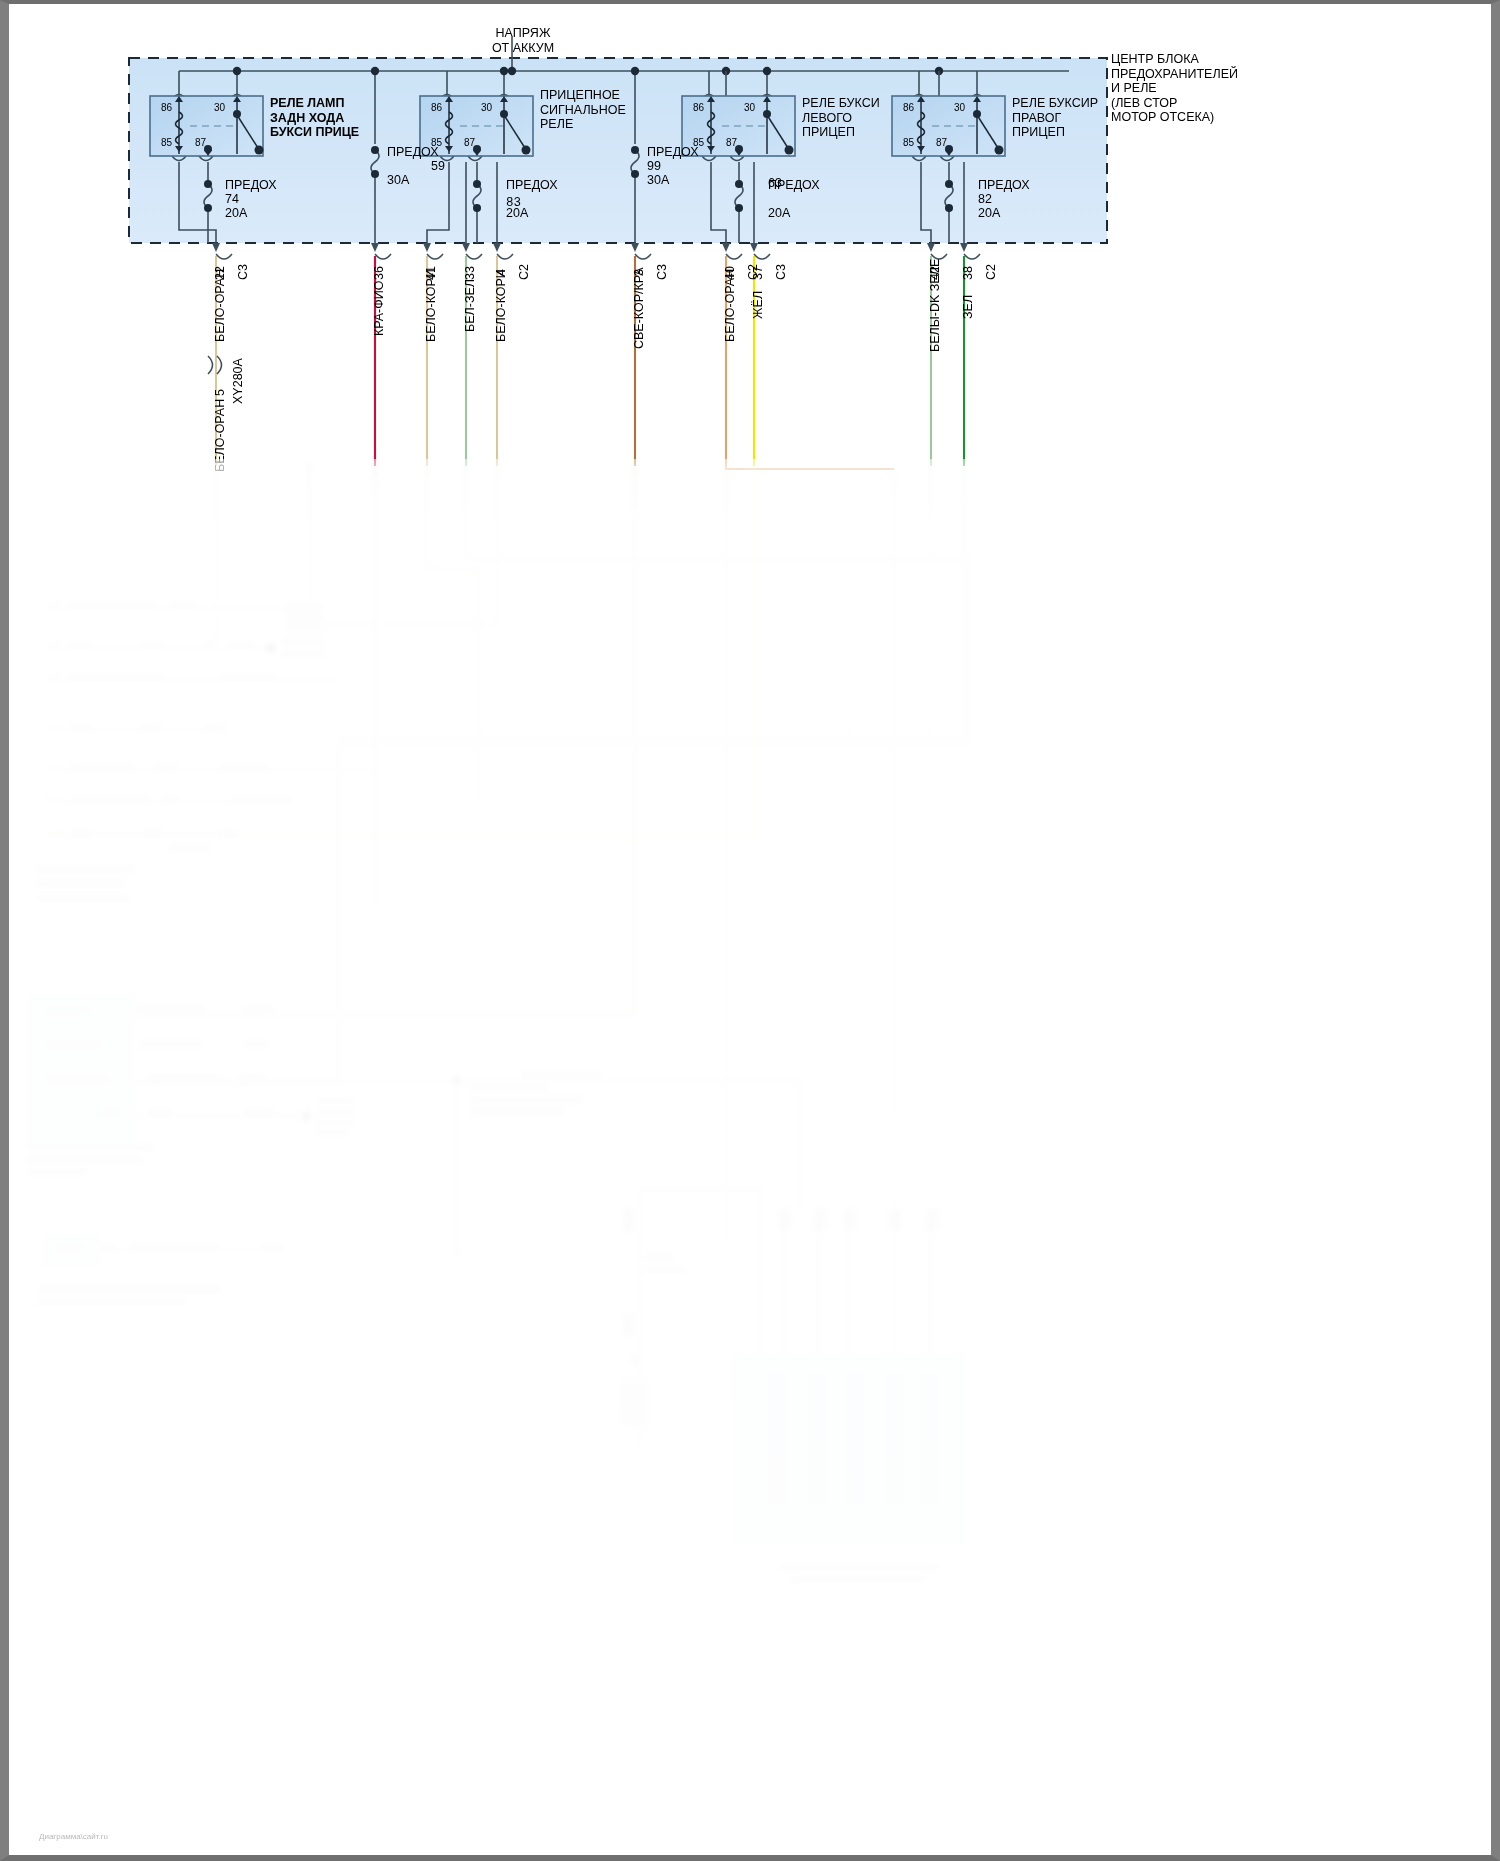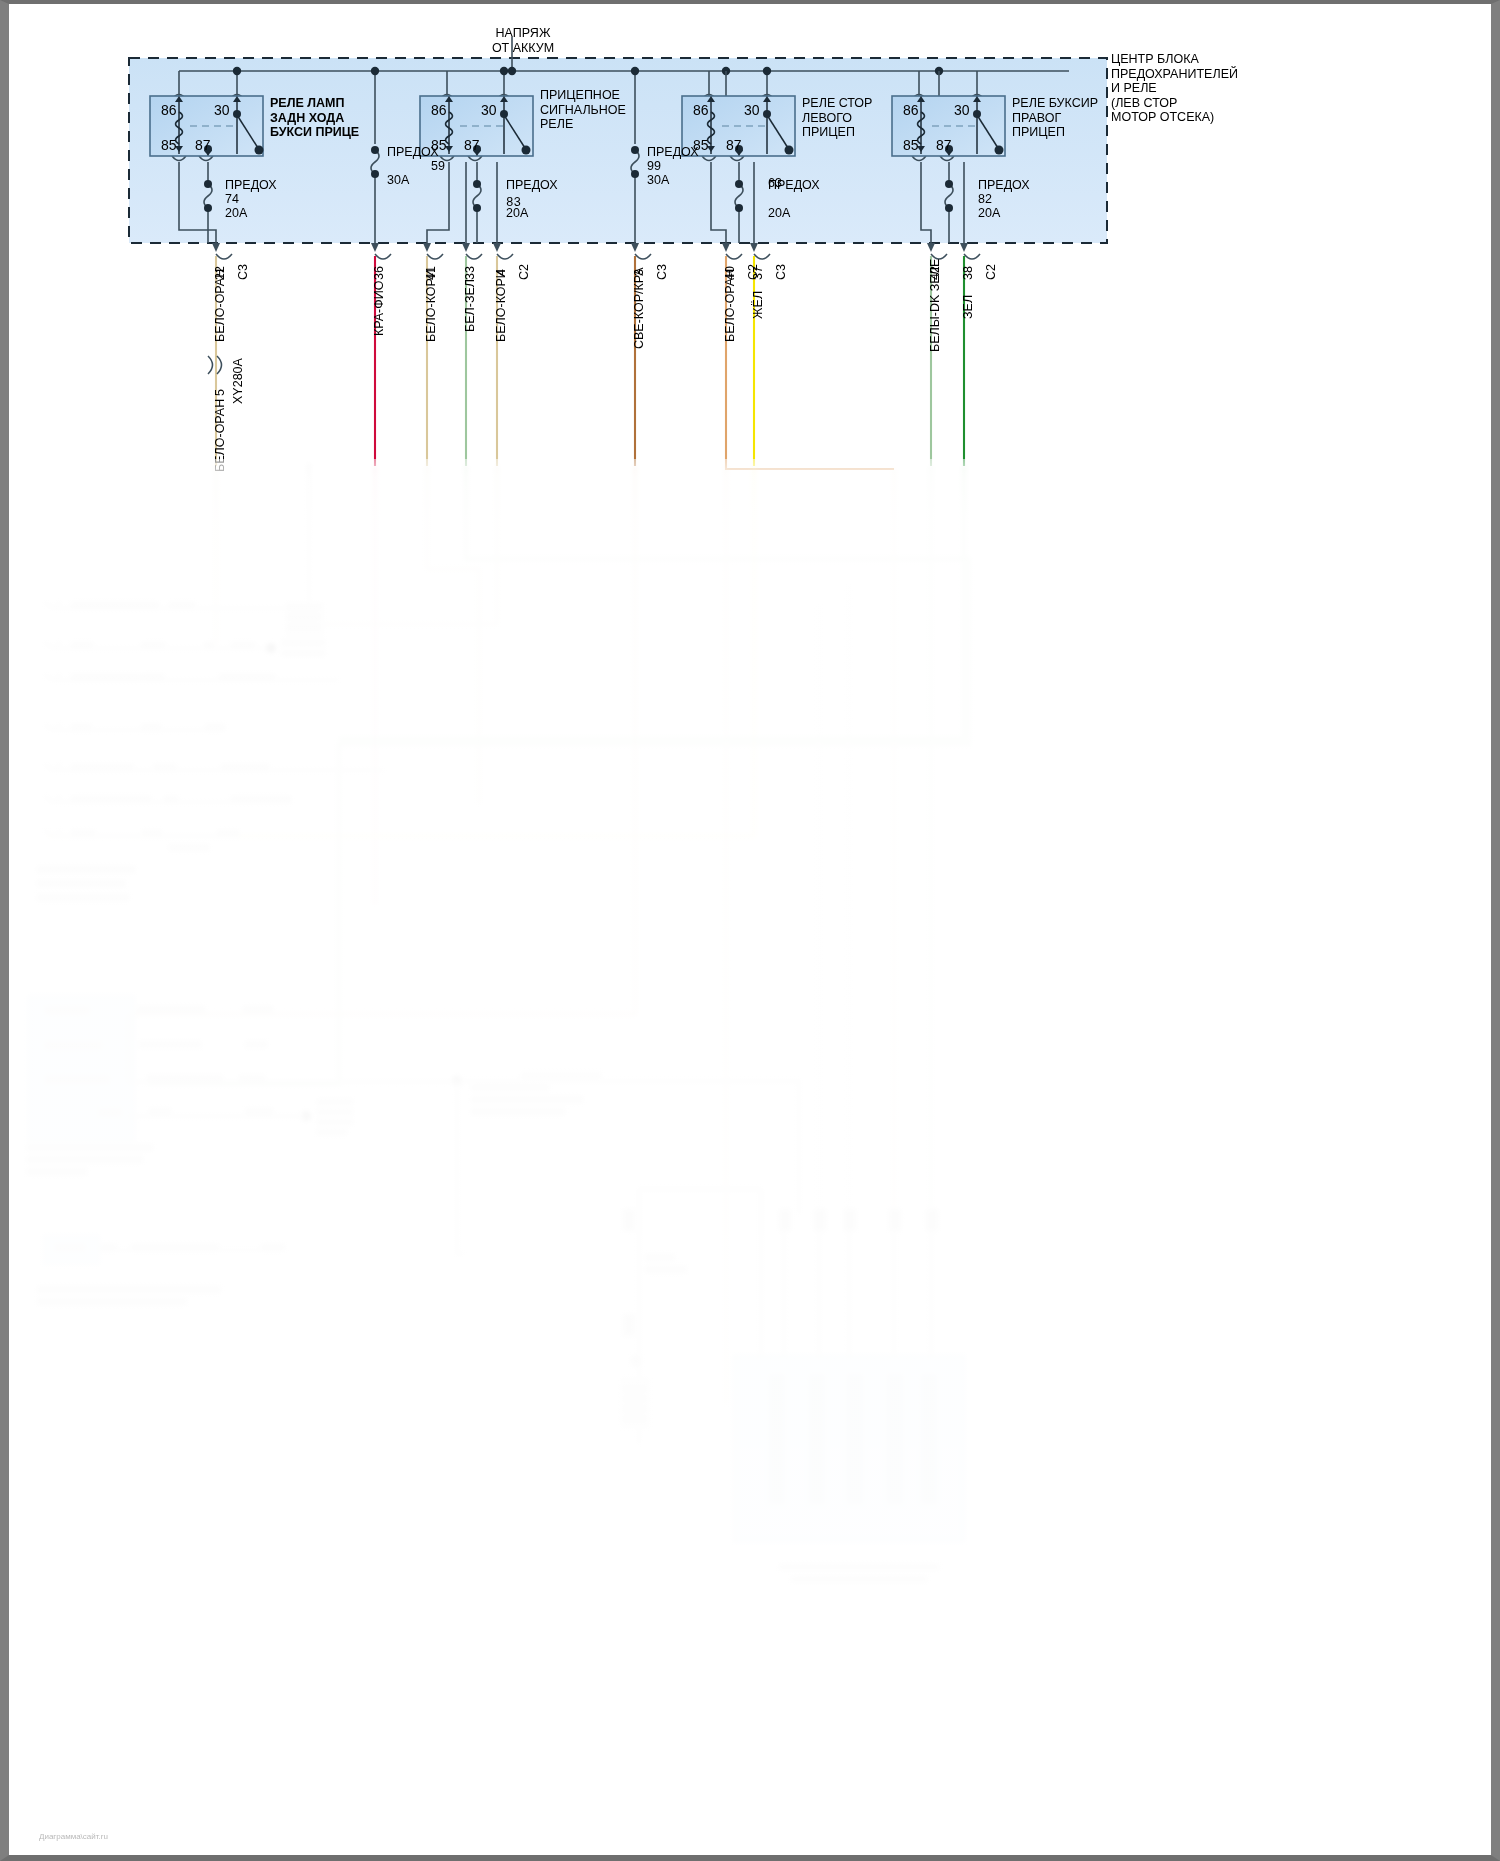--- a/index.html
+++ b/index.html
@@ -6,21 +6,21 @@
   body{font-family:"Liberation Sans","DejaVu Sans",sans-serif;}
   #page{position:relative;width:1500px;height:1861px;background:#ffffff;overflow:hidden;
         box-sizing:border-box;border-left:9px solid #7f7f7f;border-right:9px solid #7f7f7f;
         border-top:4px solid #6f6f6f;border-bottom:6px solid #6f6f6f;}
   #sheet{position:absolute;left:0;top:0;width:1482px;height:1851px;background:#fff;}
   svg.layer{position:absolute;left:0;top:0;width:1482px;height:1851px;overflow:visible;}
   .lbl{position:absolute;font-size:12.5px;line-height:14.5px;color:#000;white-space:pre;}
   .vlbl{position:absolute;font-size:12.5px;color:#000;white-space:nowrap;
         transform-origin:0 0;transform:rotate(-90deg);}
   .relaylbl{position:absolute;font-size:12.5px;line-height:14.6px;white-space:pre;color:#000;}
-  .pin{position:absolute;font-size:14px;color:#000;}
+  .pin{position:absolute;font-size:10px;color:#000;}
   #fade{position:absolute;left:0;top:455px;width:1482px;height:1396px;pointer-events:none;
         background:linear-gradient(to bottom,rgba(255,255,255,0.55) 0px,rgba(255,255,255,0.80) 18px,rgba(255,255,255,0.90) 60px,rgba(255,255,255,0.93) 100%);}
   #blurwrap{position:absolute;left:0;top:455px;width:1482px;height:1396px;overflow:hidden;
             filter:blur(2.2px) opacity(0.40);}
   .wm{position:absolute;left:30px;top:1828px;font-size:8px;color:#b9b9b9;}
 </style>
 </head>
 <body>
 
 <div id="page">
@@ -261,21 +261,21 @@
 И РЕЛЕ
 (ЛЕВ СТОР
 МОТОР ОТСЕКА)</div>
 
   <div class="relaylbl" style="left:261px;top:92px;font-weight:bold;">РЕЛЕ ЛАМП
 ЗАДН ХОДА
 БУКСИ ПРИЦЕ</div>
   <div class="relaylbl" style="left:531px;top:84px;">ПРИЦЕПНОЕ
 СИГНАЛЬНОЕ
 РЕЛЕ</div>
-  <div class="relaylbl" style="left:793px;top:92px;">РЕЛЕ СТОР
+  <div class="relaylbl" style="left:793px;top:92px;">РЕЛЕ БУКСИ
 ЛЕВОГО
 ПРИЦЕП</div>
   <div class="relaylbl" style="left:1003px;top:92px;">РЕЛЕ БУКСИР
 ПРАВОГ
 ПРИЦЕП</div>
 
   <div class="pin" style="left:152px;top:98px;">86</div>
   <div class="pin" style="left:152px;top:133px;">85</div>
   <div class="pin" style="left:205px;top:98px;">30</div>
   <div class="pin" style="left:186px;top:133px;">87</div>

